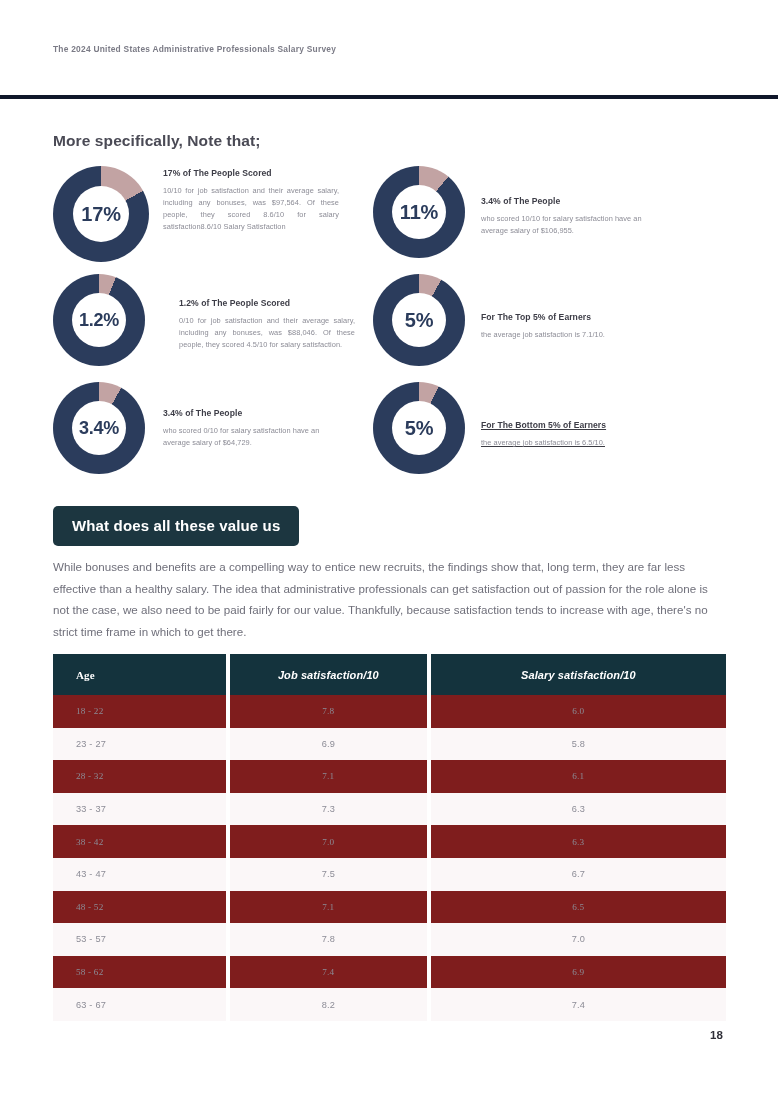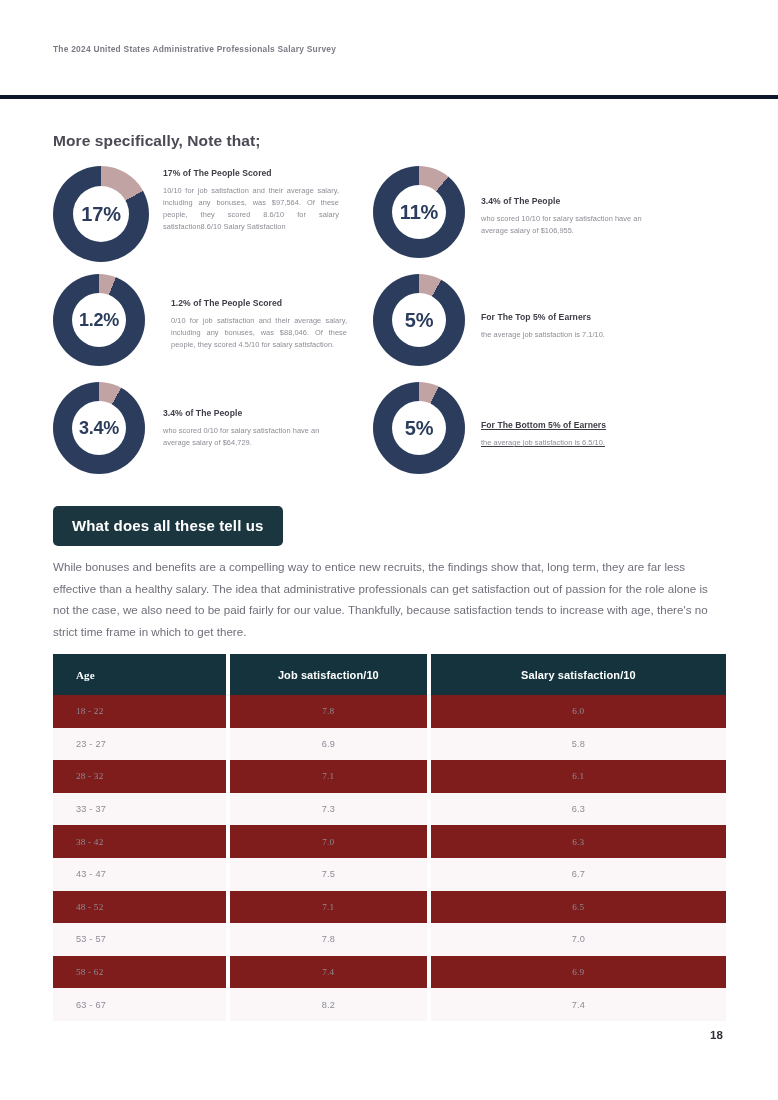--- a/index.html
+++ b/index.html
@@ -169,21 +169,21 @@
     color: #ffffff;
     font-size: 11px;
     font-weight: bold;
     height: 41px;
     display: flex;
     align-items: center;
     letter-spacing: 0.1px;
   }
   .thead .tcol-age .tcell-inner { padding-left: 23px; }
   .thead .tcol-job,
-  .thead .tcol-sal { justify-content: center; }
+  .thead .tcol-sal { justify-content: center; font-style: italic; }
 
   .tbody .trow { }
   .tcell {
     box-sizing: border-box;
     height: 32.6px;
     display: flex;
     align-items: center;
     font-size: 9.2px;
     color: #8c8c96;
     letter-spacing: 0.2px;
@@ -247,21 +247,21 @@
 
     <div class="stat-row r2">
       <div class="stat-cell col-a">
         <div class="donut-wrap">
           <div class="donut" id="donut2" style="width: 92px; height: 92px; background: conic-gradient(rgb(194, 163, 163) 0%, rgb(194, 163, 163) 6%, rgb(43, 60, 92) 6%, rgb(43, 60, 92) 100%);">
             <div class="donut-hole" style="width:54px;height:54px;">
               <span class="donut-label small">1.2%</span>
             </div>
           </div>
         </div>
-        <div class="stat-text" style="width:176px;margin-left:26px;padding-top:24px;">
+        <div class="stat-text" style="width:176px;margin-left:34px;padding-top:24px;">
           <div class="stat-title">1.2% of The People Scored</div>
           <div class="stat-body">0/10 for job satisfaction and their average salary, including any bonuses, was $88,046. Of these people, they scored 4.5/10 for salary satisfaction.</div>
         </div>
       </div>
       <div class="stat-cell col-b">
         <div class="donut-wrap">
           <div class="donut" id="donut3" style="width: 92px; height: 92px; background: conic-gradient(rgb(194, 163, 163) 0%, rgb(194, 163, 163) 8%, rgb(43, 60, 92) 8%, rgb(43, 60, 92) 100%);">
             <div class="donut-hole" style="width:54px;height:54px;">
               <span class="donut-label">5%</span>
             </div>
@@ -298,21 +298,21 @@
         </div>
         <div class="stat-text" style="width:178px;margin-left:16px;padding-top:38px;text-decoration:underline;">
           <div class="stat-title">For The Bottom 5% of Earners</div>
           <div class="stat-body nojust">the average job satisfaction is 6.5/10.</div>
         </div>
       </div>
     </div>
 
   </div>
 
-  <div class="callout">What does all these tell us</div>
+  <div class="callout">What does all these value us</div>
 
   <div class="para">While bonuses and benefits are a compelling way to entice new recruits, the findings show that, long term, they are far less effective than a healthy salary. The idea that administrative professionals can get satisfaction out of passion for the role alone is not the case, we also need to be paid fairly for our value. Thankfully, because satisfaction tends to increase with age, there's no strict time frame in which to get there.</div>
 
   <div class="table">
     <div class="trow thead">
       <div class="tcol-age">
         <div class="tcell" style="background:#14333d;font-family:Liberation Serif, serif;">
             <span class="tcell-inner">Age</span>
           </div>
       </div>

